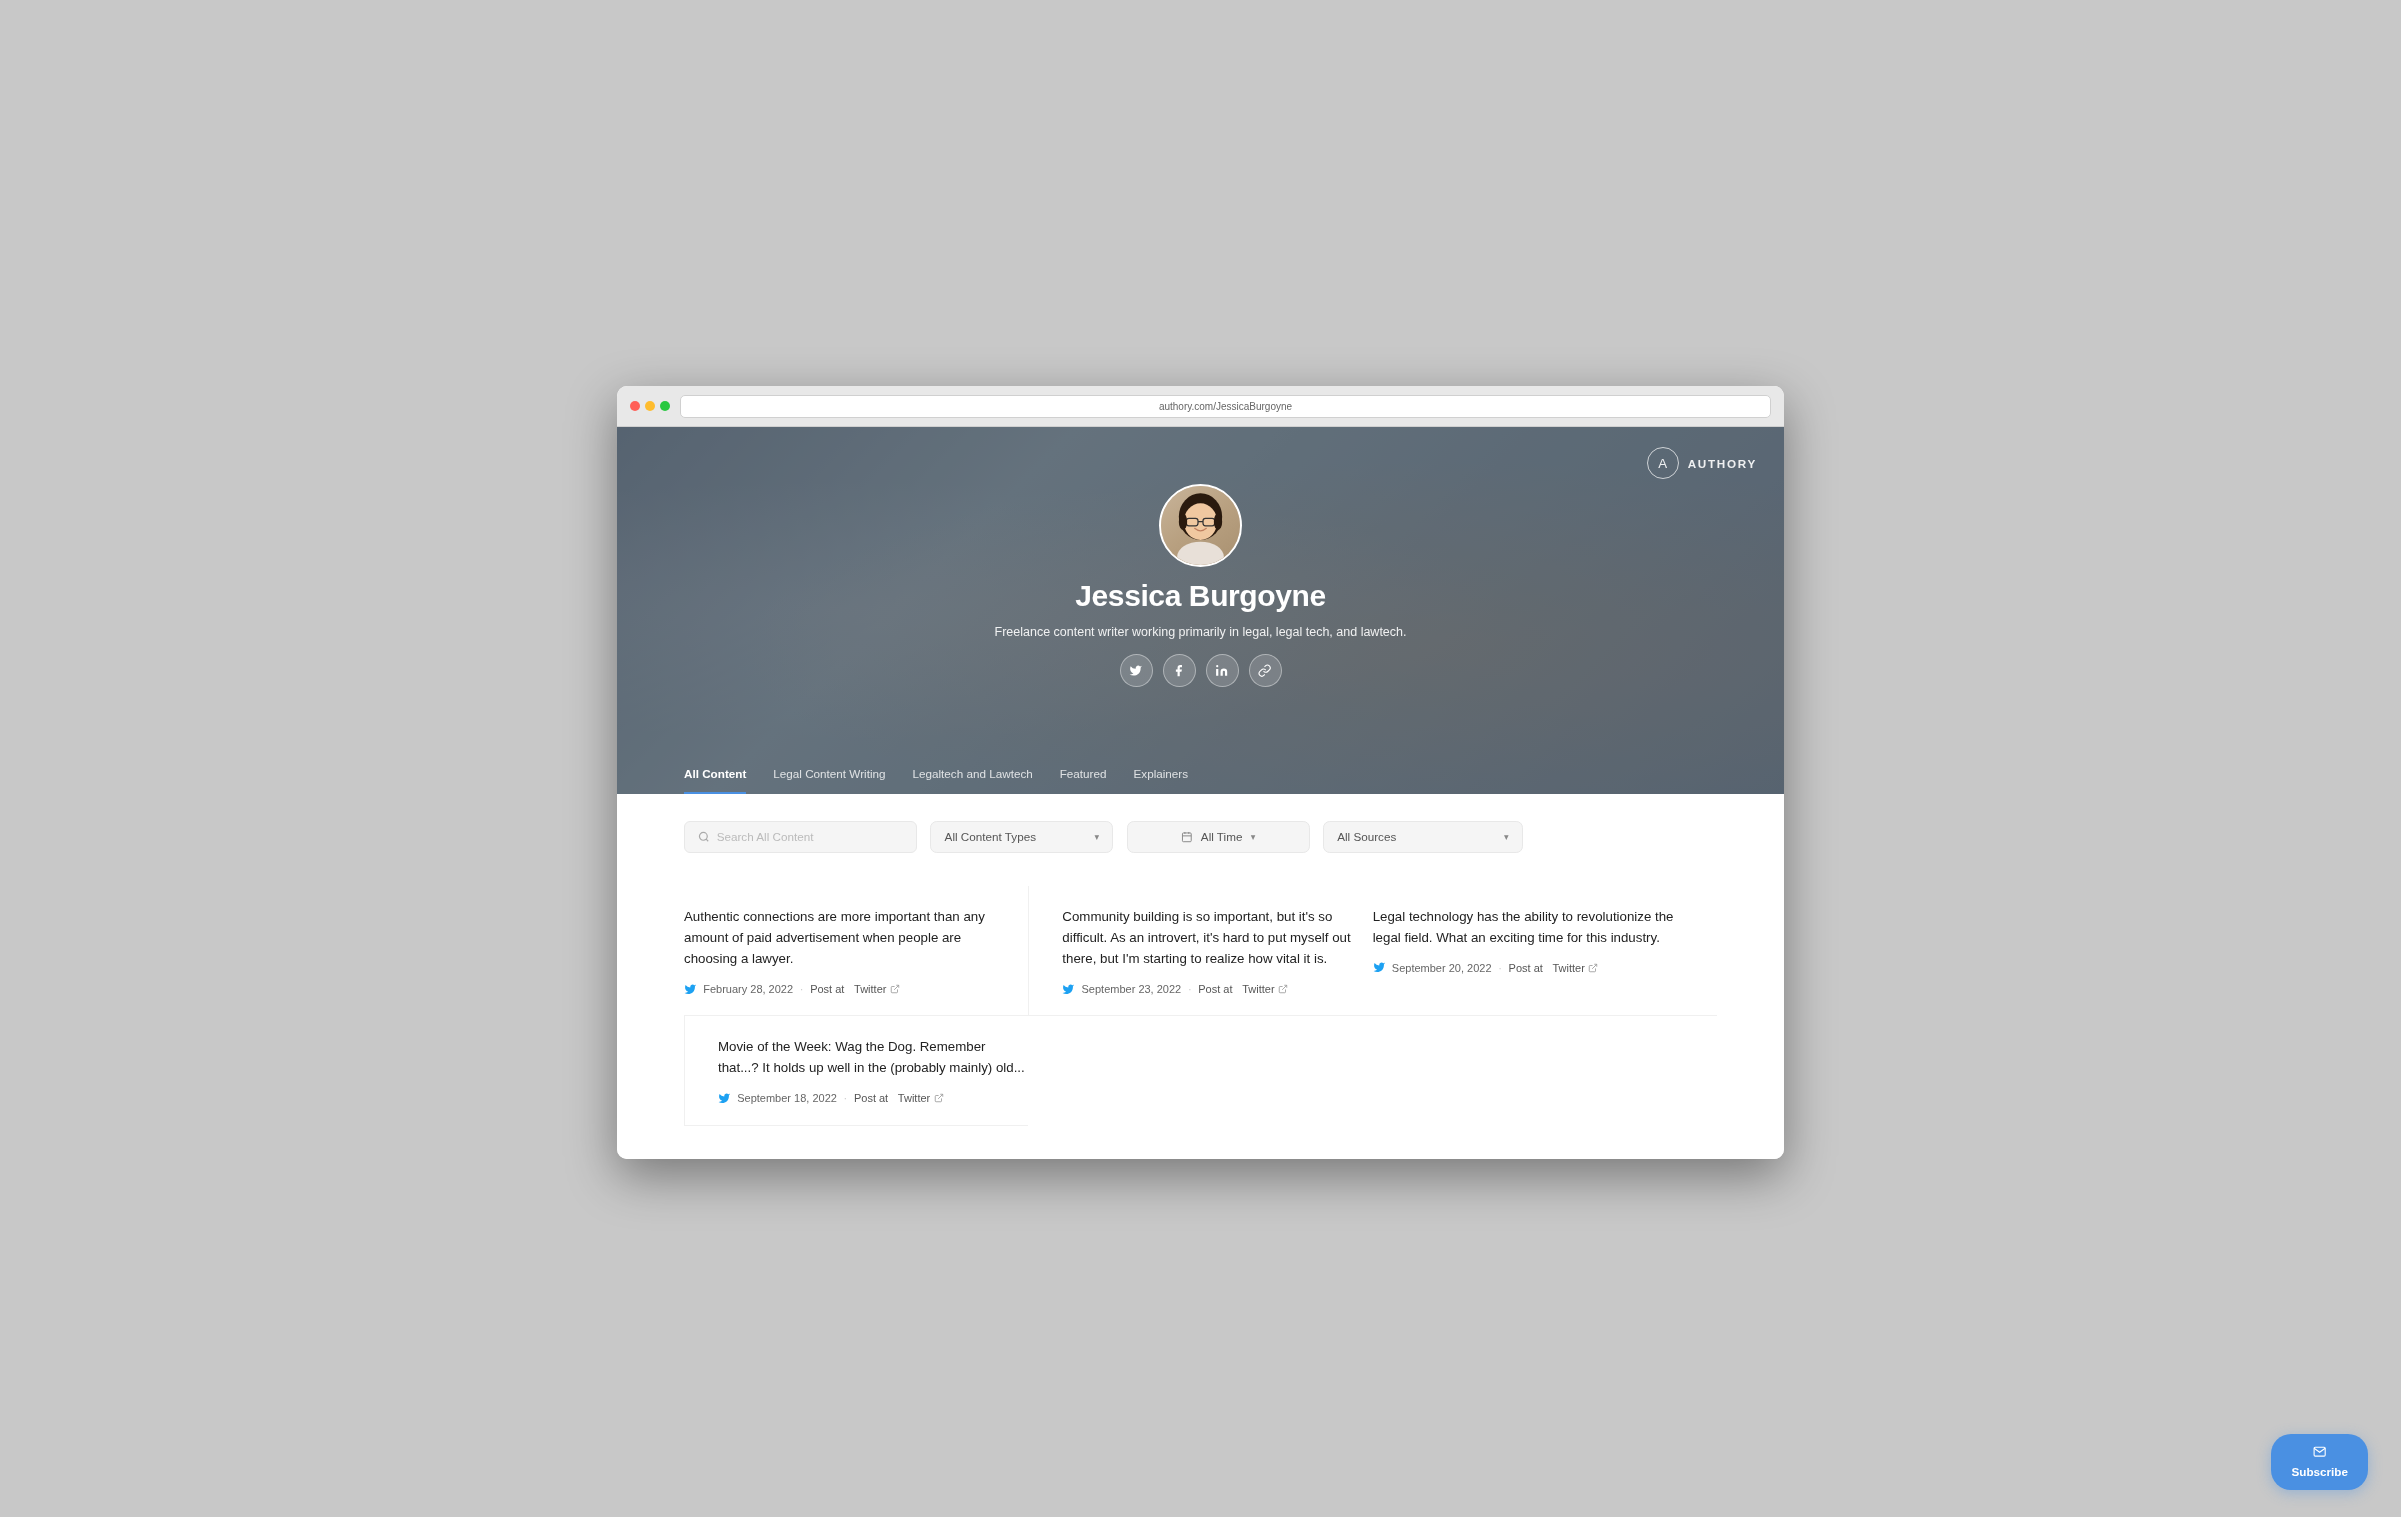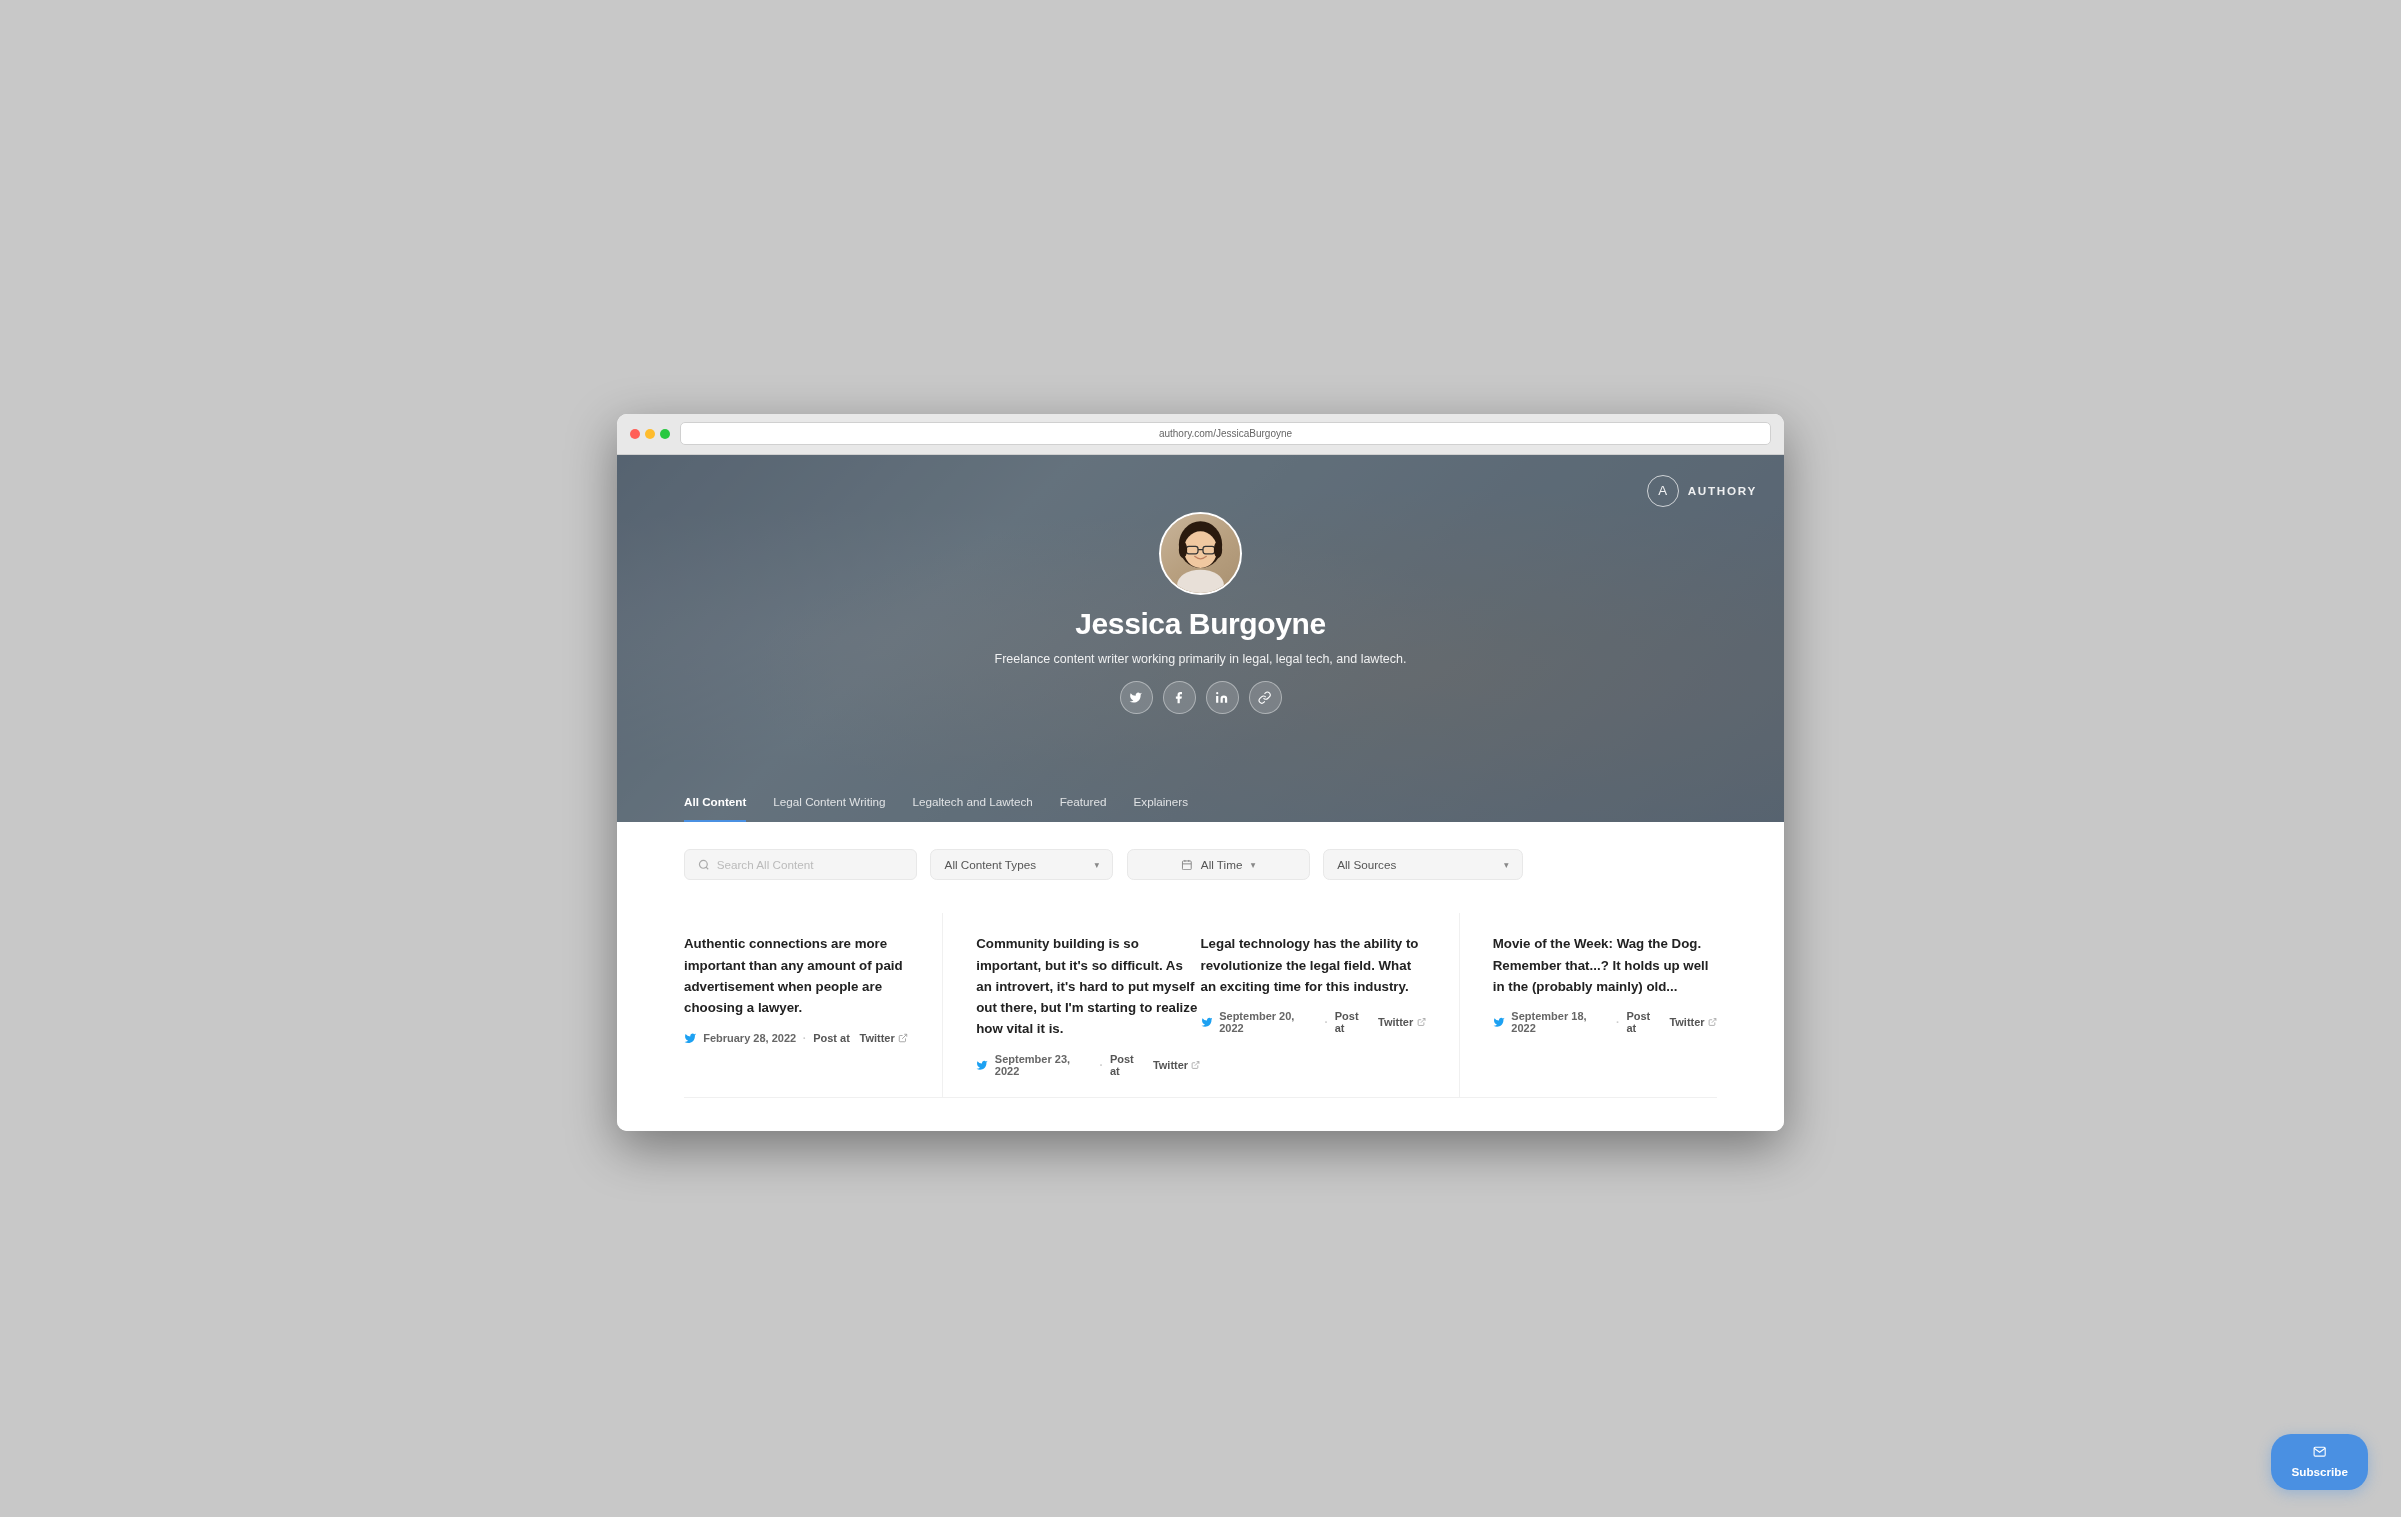--- a/index.html
+++ b/index.html
@@ -280,23 +280,22 @@
     }
 
     .chevron-down {
       font-size: 9.2px;
       color: #888;
     }
 
     
     .posts-grid {
       display: grid;
-      grid-template-columns: 1fr 1fr 1fr 1fr;
+      grid-template-columns: 1fr 1fr 1fr;
       gap: 0;
-      font-weight: bold;
     }
 
     .post-card {
       padding: 20px 33px 20px 0;
       border-bottom: 0.8px solid #f0f0f0;
     }
 
     .post-card:nth-child(even) {
       padding-left: 33px;
       padding-right: 0;

